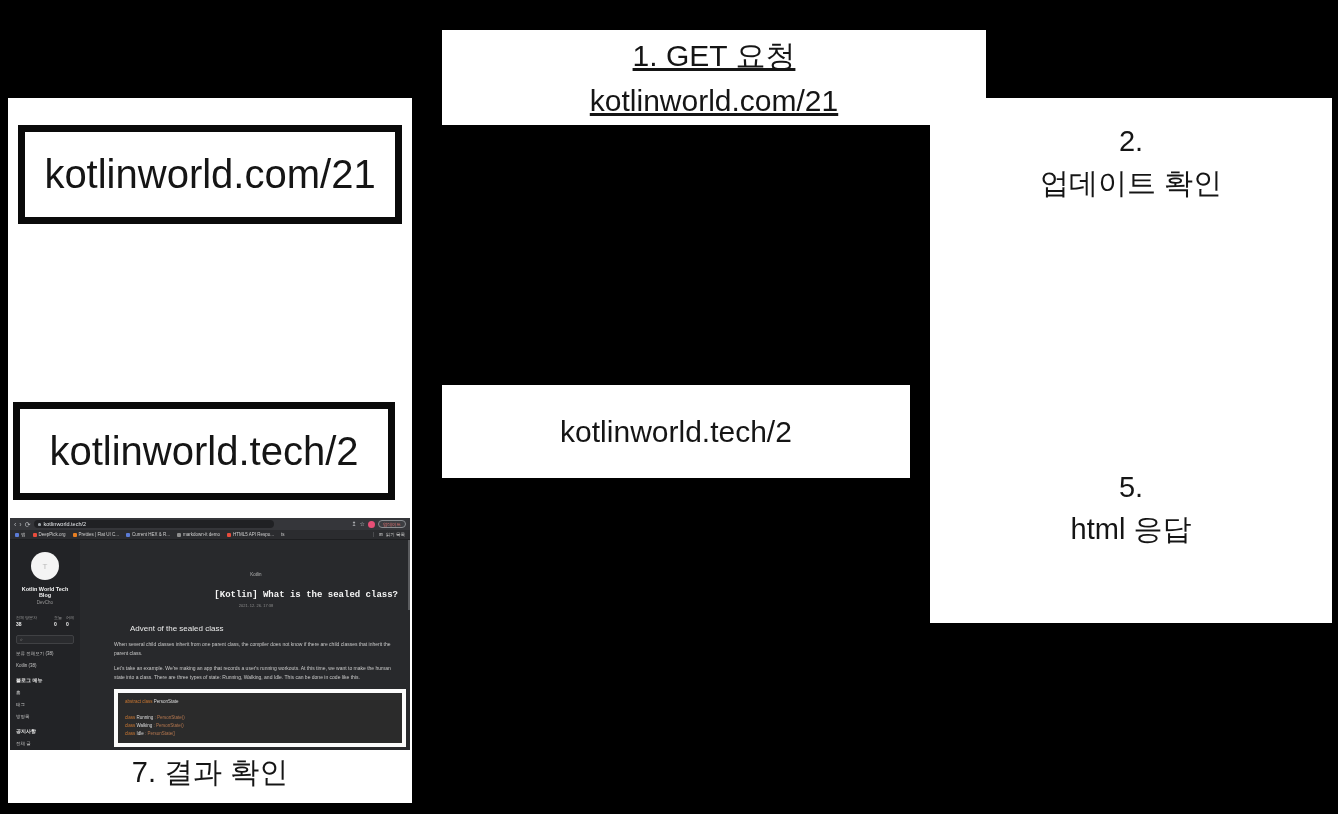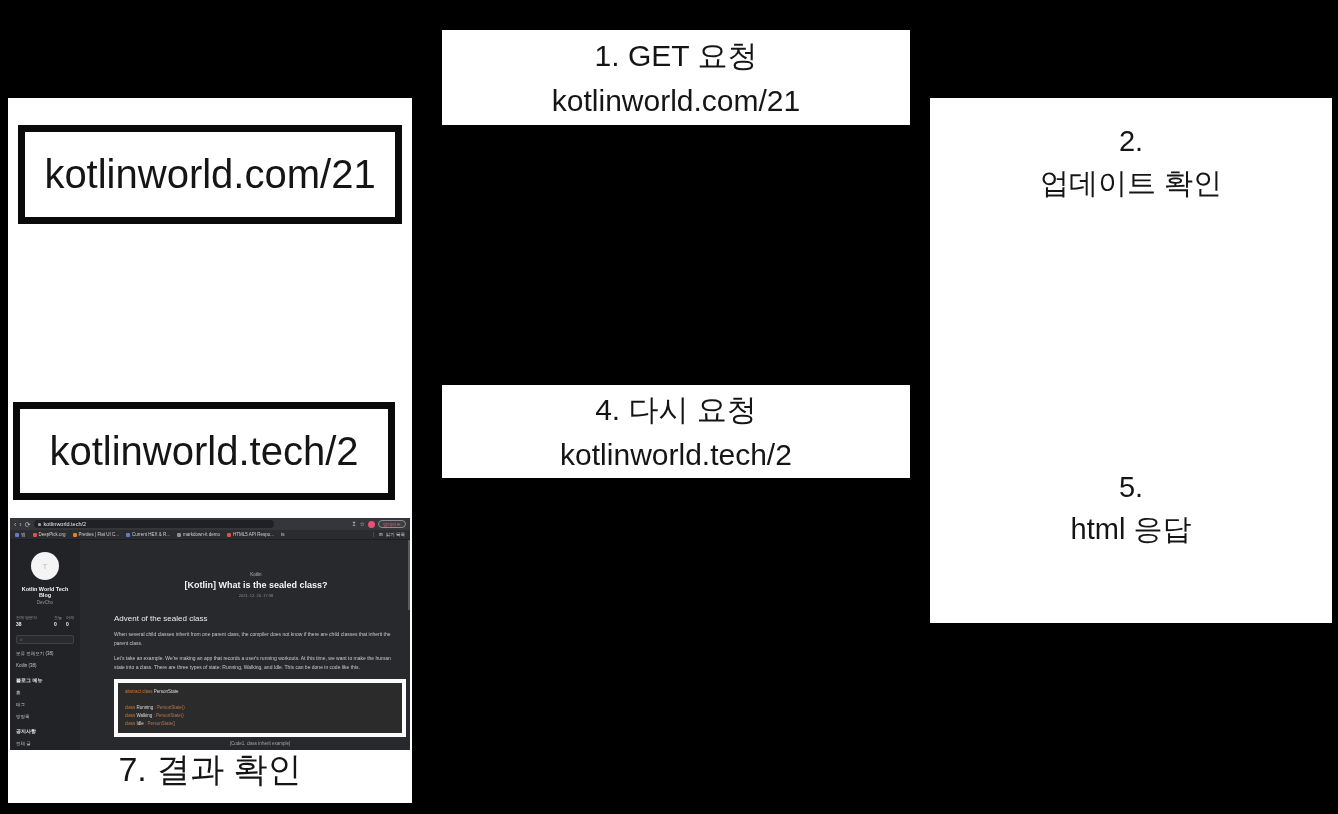--- a/index.html
+++ b/index.html
@@ -9,26 +9,26 @@
   
   .panel{position:absolute;background:#fff;}
   #client-panel{left:8px;top:98px;width:404px;height:705px;}
   #server-panel{left:930px;top:98px;width:402px;height:525px;}
   .url-box{position:absolute;border:7px solid #0a0a0a;display:flex;align-items:center;justify-content:center;
            font-size:40px;color:#151515;background:#fff;}
   #url-box-1{left:10px;top:27px;width:384px;height:99px;}
   #url-box-2{left:5px;top:304px;width:382px;height:98px;}
   .req-box{position:absolute;background:#fff;display:flex;flex-direction:column;align-items:center;
            justify-content:center;font-size:30px;line-height:1.5;color:#151515;text-align:center;}
-  #req-box-1{left:442px;top:30px;width:468px;height:95px;}
+  #req-box-1{left:442px;top:30px;width:544px;height:95px;text-decoration:underline;}
   #req-box-2{left:442px;top:385px;width:468px;height:93px;}
   .server-text{position:absolute;left:0;width:100%;text-align:center;font-size:29px;line-height:1.45;color:#151515;}
   #server-text-2{top:22px;}
   #server-text-5{top:368px;}
-  #client-caption{position:absolute;left:0;bottom:10px;width:100%;text-align:center;font-size:34px;color:#151515;}
+  #client-caption{position:absolute;left:0;bottom:10px;width:100%;text-align:center;font-size:29px;color:#151515;}
 
   
   #browser{position:absolute;left:2px;top:420px;width:400px;height:232px;background:#28292c;overflow:hidden;
            font-family:"Liberation Sans","DejaVu Sans",sans-serif;}
   #toolbar{height:12px;background:#35363a;display:flex;align-items:center;padding:0 4px;gap:3px;}
   .navi{color:#b9bbbe;font-size:7px;line-height:1;}
   #addressbar{flex:0 0 auto;width:240px;height:8px;background:#202124;border-radius:4px;display:flex;
               align-items:center;padding:0 4px;gap:3px;}
   #lock-icon{width:3px;height:3px;border:1px solid #9aa0a6;border-radius:1px 1px 0 0;background:#9aa0a6;}
   #address-text{font-size:5.5px;color:#e8eaed;white-space:nowrap;}
@@ -53,23 +53,23 @@
   .stat-col{display:flex;flex-direction:column;gap:1px;}
   .stat-label{font-size:4px;color:#9a9a9a;}
   .stat-value{font-size:5px;color:#f0f0f0;font-weight:bold;}
   #stats-right{display:flex;gap:4px;}
   #search-box{margin-top:8px;height:9px;background:#2a2b2e;border:1px solid #404144;border-radius:2px;
               display:flex;align-items:center;padding:0 3px;color:#8a8a8a;font-size:5px;}
   .side-link{font-size:4.5px;color:#c3c3c3;margin-top:7px;}
   .side-header{font-size:5px;font-weight:bold;color:#ededed;margin-top:9px;}
   #blog-main{flex:1;background:#28292c;padding:32px 12px 0 34px;position:relative;overflow:hidden;}
   #post-category{font-size:4.5px;color:#b5b5b5;text-align:center;}
-  #post-title{font-size:9px;font-weight:bold;color:#f5f5f5;text-align:center;margin-top:3px;}
+  #post-title{font-size:9px;font-weight:bold;color:#f5f5f5;text-align:right;margin-top:13px;font-family:Liberation Mono, monospace;}
   #post-date{font-size:4px;color:#8b8b8b;text-align:center;margin-top:3px;}
-  #post-heading{font-size:8px;color:#ececec;margin-top:16px;}
+  #post-heading{font-size:8px;color:#ececec;margin-top:16px;margin-left:16px;}
   .post-p{font-size:5px;line-height:1.7;color:#c9c9c9;margin-top:7px;max-width:295px;}
   #code-frame{margin-top:8px;background:#fbfbfb;padding:4px;width:292px;}
   #code-block{background:#2b2b2b;padding:5px 7px;font-family:"Liberation Mono","DejaVu Sans Mono",monospace;
               font-size:4.5px;line-height:1.8;white-space:pre;}
   .kw{color:#cc7832;} .cname{color:#dcdcdc;} .ctype{color:#b5774f;}
   #code-caption{font-size:4.5px;color:#a5a5a5;text-align:center;margin-top:4px;width:292px;}
   #scrollbar{position:absolute;right:0;top:0;width:2px;height:70px;background:#5a5b5e;}
 </style>
 </head>
 <body>
@@ -193,21 +193,20 @@
 
     <div id="client-caption">7. 결과 확인</div>
   </div>
 
   <div class="req-box" id="req-box-1">
     <span>1. GET 요청</span>
     <span>kotlinworld.com/21</span>
   </div>
 
   <div class="req-box" id="req-box-2">
-    <span>4. 다시 요청</span>
     <span>kotlinworld.tech/2</span>
   </div>
 
   <div class="panel" id="server-panel">
     <div class="server-text" id="server-text-2">
       <div>2.</div>
       <div>업데이트 확인</div>
     </div>
     <div class="server-text" id="server-text-5">
       <div>5.</div>

